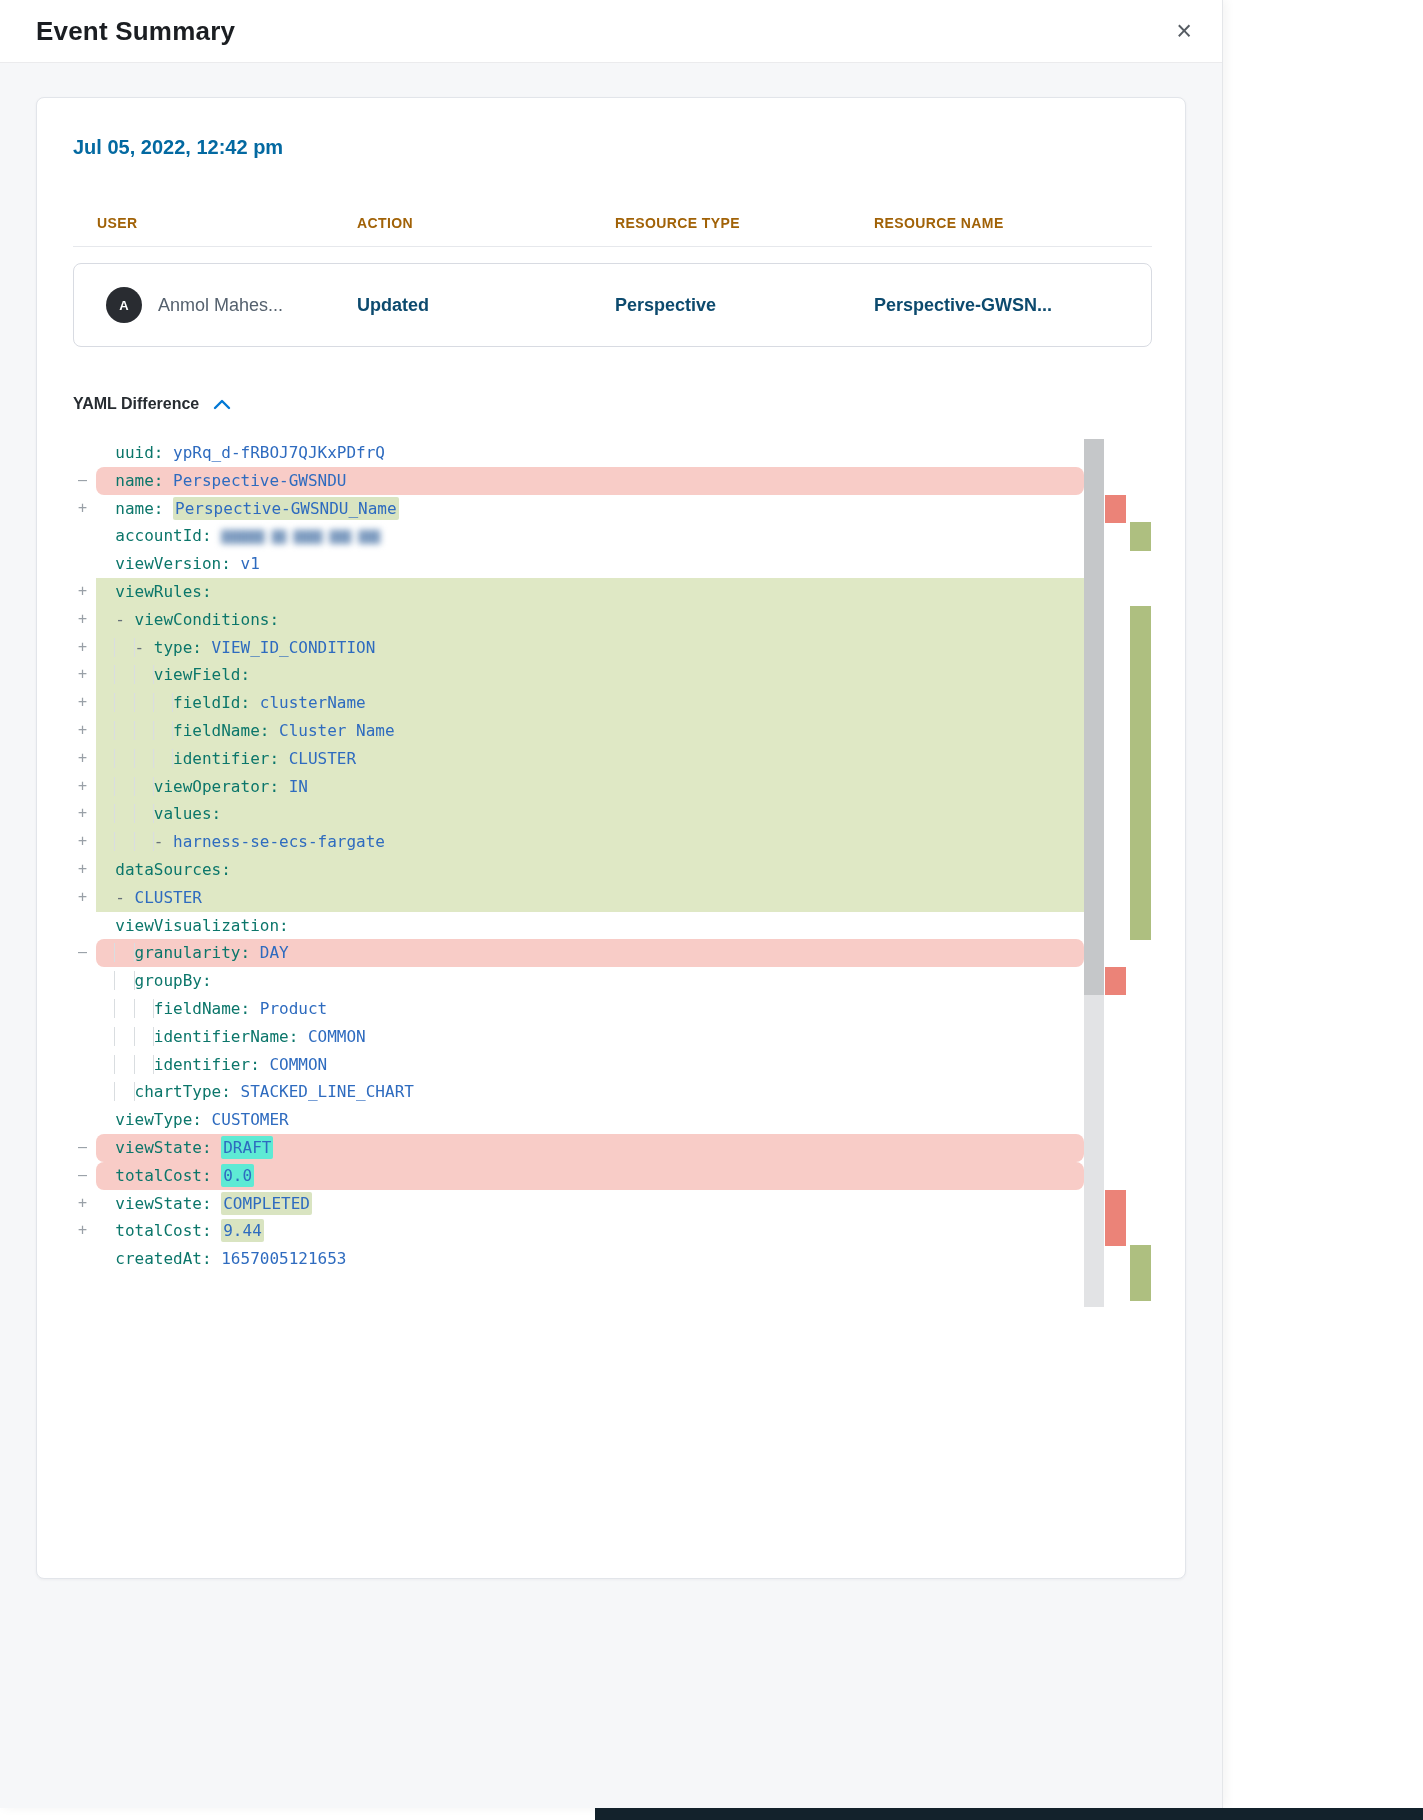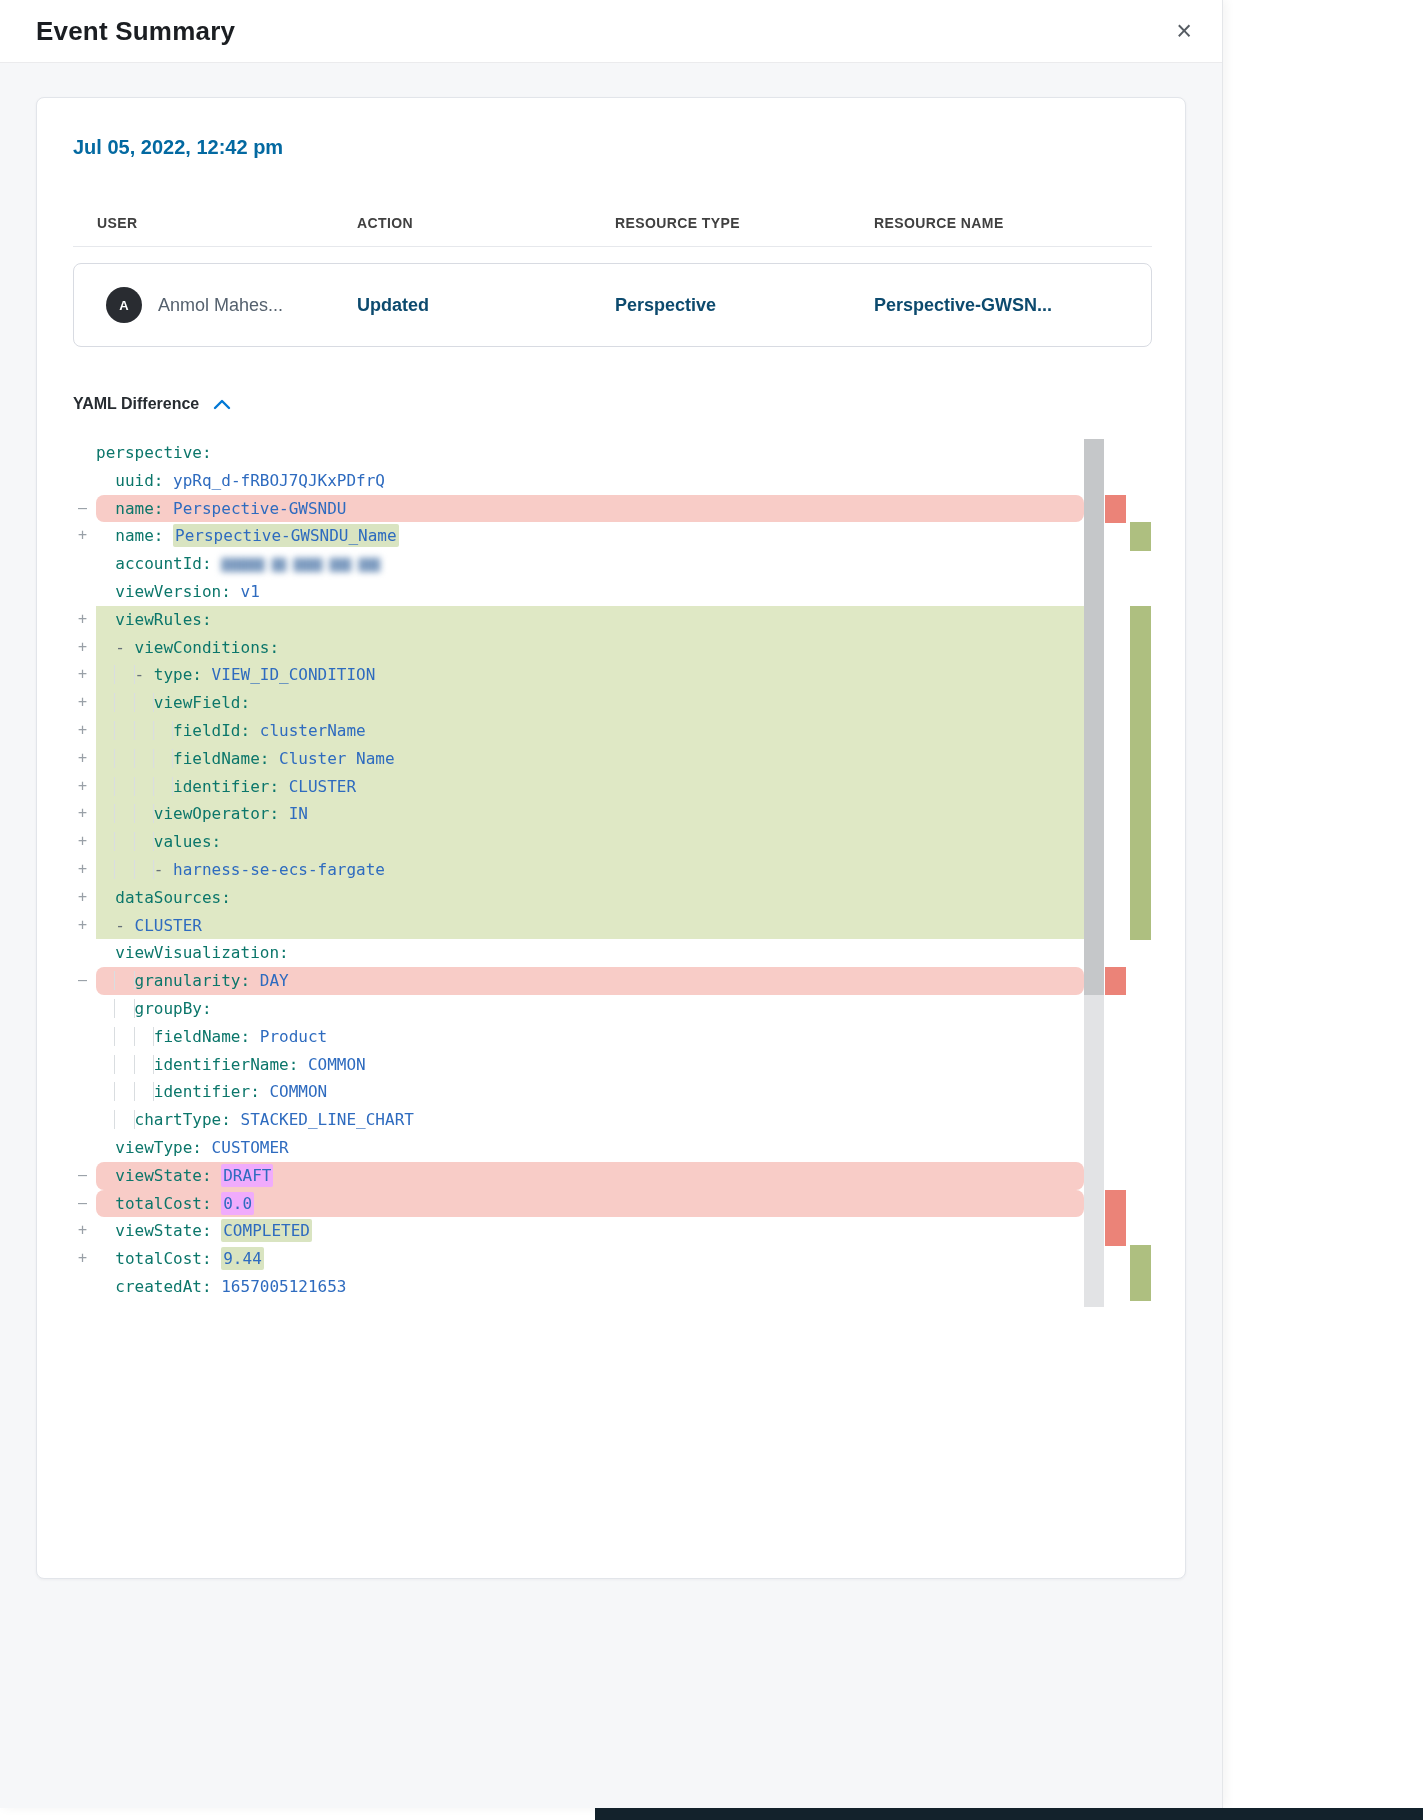--- a/index.html
+++ b/index.html
@@ -15,21 +15,21 @@
 
   .modal-body { height:calc(100% - 62px); background:#f6f7f9; border-top:1px solid #ebebed; padding:34px 36px; }
 
   .card { background:#fff; border:1px solid #e2e5ea; border-radius:8px; height:1482px;
           padding:38px 33px 0 36px; box-shadow:0 1px 3px rgba(30,40,50,0.05); }
 
   .event-ts { font-size:20px; font-weight:700; color:#0369a1; }
   .event-module { margin-top:13px; font-size:15px; font-weight:600; color:#9aa0a9; }
 
   .table-header { margin-top:56px; display:grid; grid-template-columns:260px 258px 259px 1fr; padding-left:24px; }
-  .th { font-size:14px; font-weight:700; color:#404040; letter-spacing:.4px; }
+  .th { font-size:14px; font-weight:700; color:#a16207; letter-spacing:.4px; }
   .thead-rule { margin-top:15px; border-bottom:1px solid #e6e8ec; }
 
   .event-row { margin-top:16px; height:84px; border:1px solid #d8dbe2; border-radius:8px; background:#fff;
                display:grid; grid-template-columns:283px 258px 259px 1fr; align-items:center; }
   .user-cell { display:flex; align-items:center; gap:16px; padding-left:32px; }
   .avatar { width:36px; height:36px; border-radius:50%; background:#292c31; color:#fff; font-size:13px;
             font-weight:600; display:flex; align-items:center; justify-content:center; flex:0 0 36px; }
   .user-name { font-size:18px; color:#55616e; }
   .cell { font-size:18px; color:#0c4a6e;font-weight:bold; }
 
@@ -41,21 +41,21 @@
   .diff { margin-top:26px; display:flex; height:868px; }
   .diff-body { flex:1; overflow:hidden; }
   .dline { display:flex; height:27.8px; }
   .gutter { flex:0 0 23px; font:15px/27.8px "DejaVu Sans Mono", monospace; color:#99a0a7; padding-left:5px; }
   .code { flex:1; font:16px/27.8px "DejaVu Sans Mono", monospace; white-space:pre; color:#394248; }
   .key  { color:#0b766a; }
   .dash { color:#667079; }
   .val  { color:#2e6bbf; }
   .removed .code { background:#f8ccc7;border-radius:8px; }
   .added   .code { background:#dfe8c5; }
-  .removed .val.hl { background:#f0abfc; padding:2px 2px; border-radius:2px; }
+  .removed .val.hl { background:#5eead4; padding:2px 2px; border-radius:2px; }
   .added-inline .val.hl { background:#d9e4c1; padding:2px 2px; border-radius:2px; }
   .indent.guides { background-image:repeating-linear-gradient(to right,
         transparent 0, transparent calc(2ch - 1px), #d9dde0 calc(2ch - 1px), #d9dde0 2ch); }
   .val.blurred { filter:blur(3px); color:#7e9cc0; font-size:12px; }
 
   .scroll-track { flex:0 0 20px; background:#e2e3e5; position:relative; }
   .scroll-thumb { position:absolute; left:0; right:0; top:0; height:64%; background:#c5c7c9; cursor:pointer; }
   .ruler { flex:0 0 48px; position:relative; background:#fff; }
   .mark { position:absolute; height:28.3px; width:21px; }
   .mark.red   { left:1px;  background:#eb8378; }
@@ -100,24 +100,20 @@
         <span>YAML Difference</span>
         <span class="chev">
           <svg width="18" height="11" viewBox="0 0 18 11">
             <polyline points="2,9 9,2 16,9" fill="none" stroke="#0278d5" stroke-width="2.4" stroke-linecap="round" stroke-linejoin="round"></polyline>
           </svg>
         </span>
       </div>
 
       <div class="diff">
         <div class="diff-body">
-            <div class="dline normal">
-              <span class="gutter"></span>
-              <span class="code"><span class="key">perspective:</span></span>
-            </div>
             <div class="dline normal">
               <span class="gutter"></span>
               <span class="code"><span class="indent">  </span><span class="key">uuid:</span> <span class="val">ypRq_d-fRBOJ7QJKxPDfrQ</span></span>
             </div>
             <div class="dline removed">
               <span class="gutter">—</span>
               <span class="code"><span class="indent">  </span><span class="key">name:</span> <span class="val">Perspective-GWSNDU</span></span>
             </div>
             <div class="dline added-inline">
               <span class="gutter">+</span>

